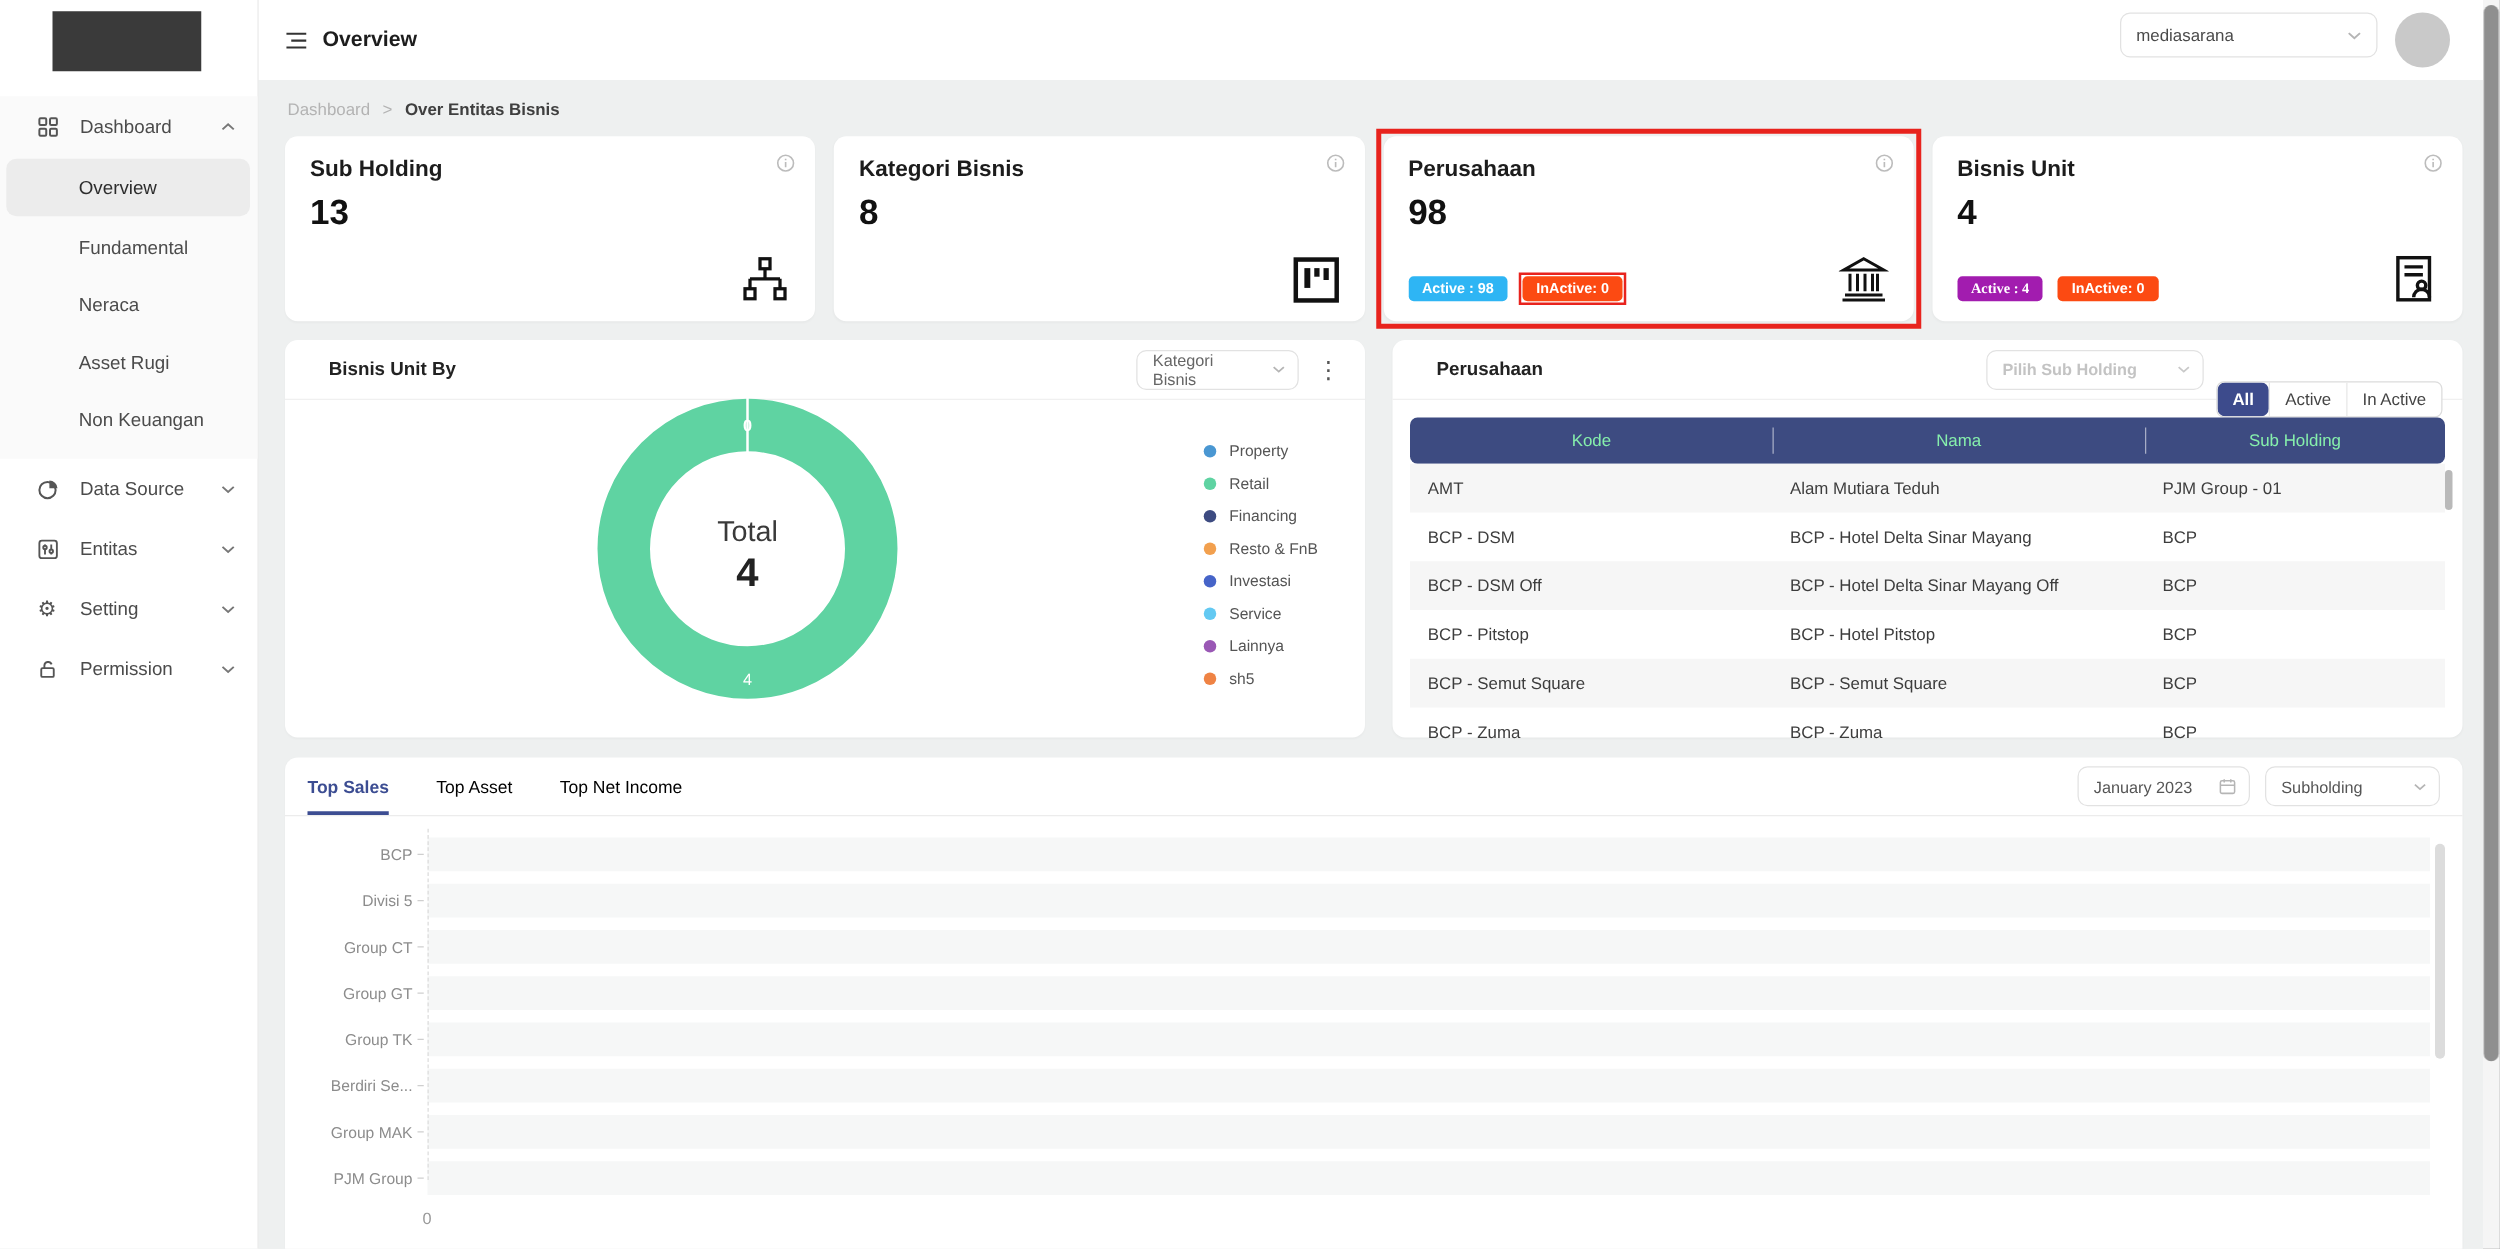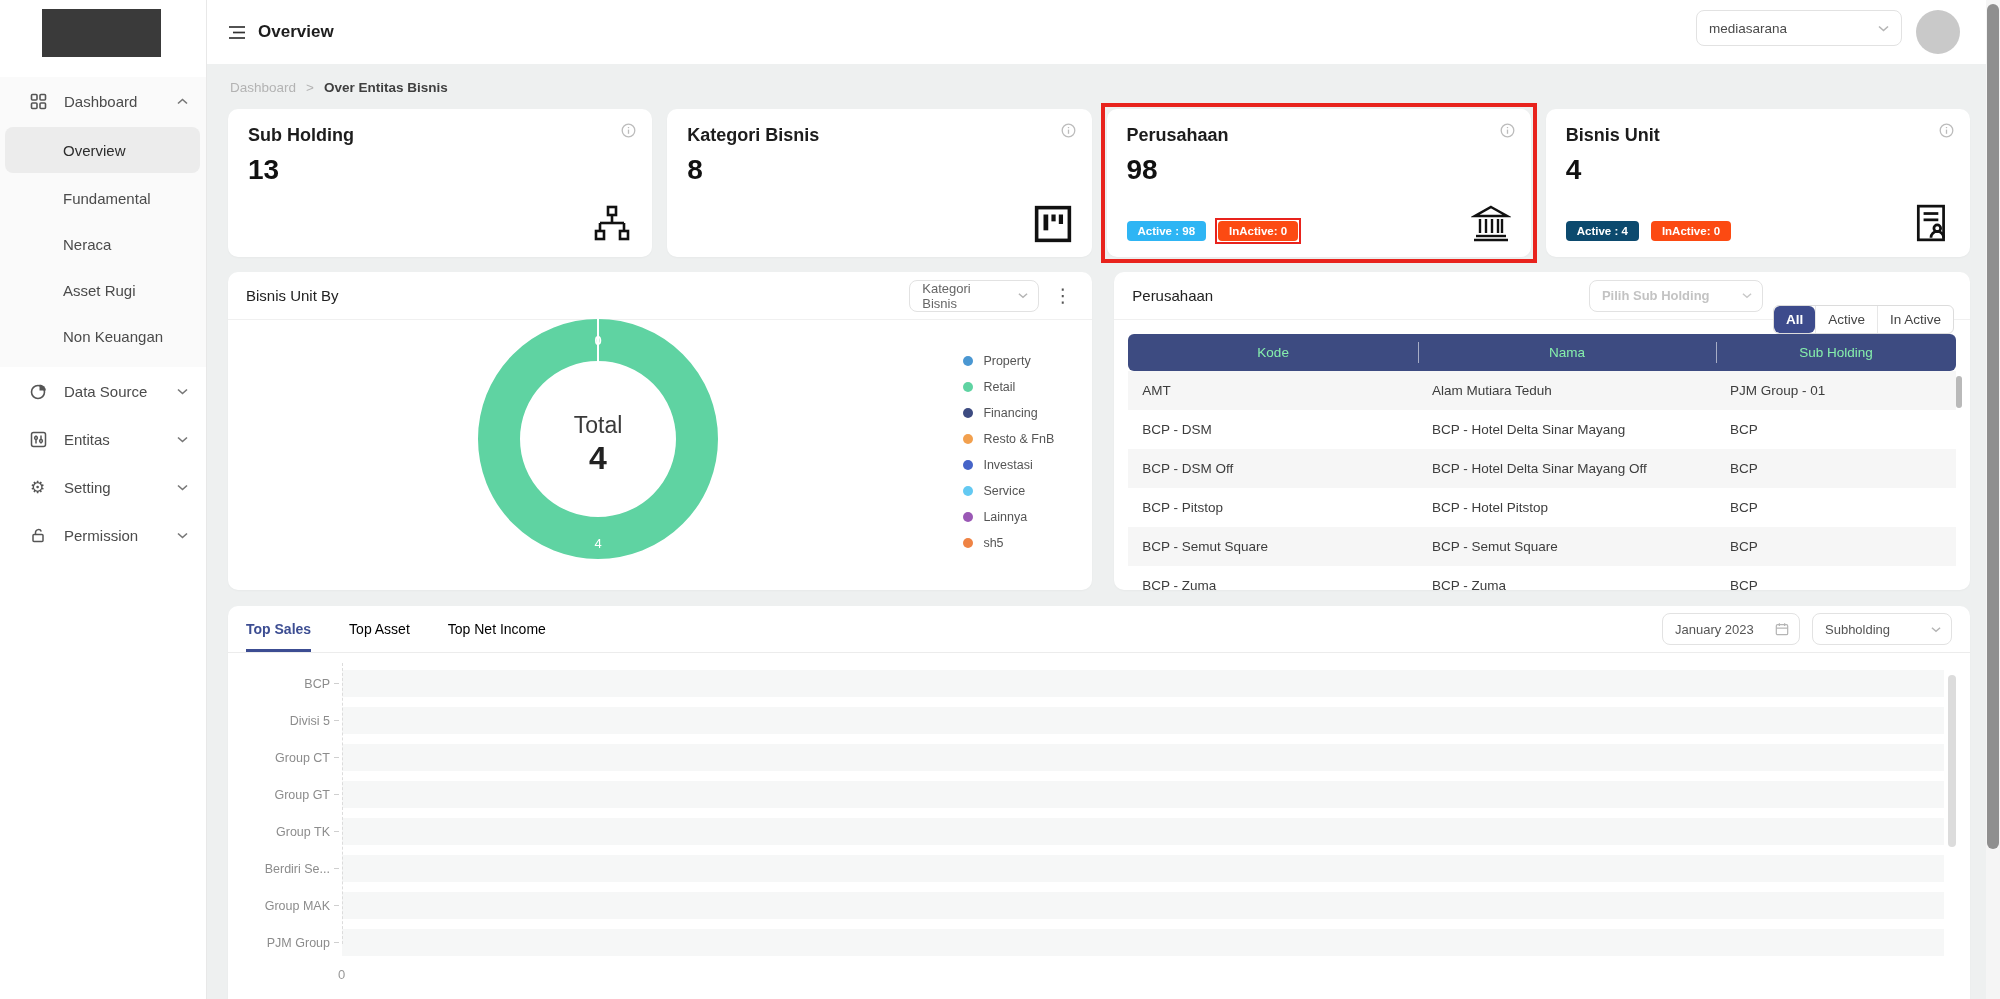--- a/index.html
+++ b/index.html
@@ -41,21 +41,21 @@
   .stat-icon { position:absolute; right:20px; bottom:14px; color:#111; }
   .badges { position:absolute; left:20px; bottom:16px; display:flex; gap:12px; }
   .badge { position:relative; color:#fff; font-size:11.5px; font-weight:bold; padding:4px 11px; border-radius:4px; }
   .annotation-card { position:absolute; inset:-6px; border:4px solid #e8231d; pointer-events:none; z-index:5; }
   .annotation-badge { position:absolute; inset:-3px; border:2.5px solid #e8231d; pointer-events:none; }
 
   
   .mid-row { display:flex; gap:22px; margin-bottom:16px; height:318px; }
   .card { background:#fff; border-radius:10px; box-shadow:0 1px 2px rgba(0,0,0,.03); position:relative; }
   .card-hd { height:48px; display:flex; align-items:center; padding:0 16px 0 18px; border-bottom:1px solid #f0f0f0; }
-  .card-hd-title { font-size:15px; font-weight:normal; color:#222; }
+  .card-hd-title { font-size:15px; font-weight:bold; color:#222;margin-left:17px; }
   .card-hd-right { margin-left:auto; display:flex; align-items:center; gap:10px; }
   .mini-select { height:32px; border:1px solid #e2e2e2; border-radius:8px; display:flex; align-items:center; gap:10px; padding:0 10px 0 12px; font-size:13px; color:#666; cursor:pointer; background:#fff; }
   .mini-select.placeholder { color:#c3c3c3; }
   .kebab { font-size:19px; color:#555; cursor:pointer; padding:0 4px; }
 
   .donut-card { flex:1.01; }
   .donut-wrap { position:absolute; left:245px; top:42px; width:250px; height:250px; }
   .legend { position:absolute; right:38px; top:82px; display:flex; flex-direction:column; gap:12px; }
   .legend-item { display:flex; align-items:center; gap:10px; font-size:12.5px; color:#555; }
   .legend-dot { width:10px; height:10px; border-radius:50%; flex-shrink:0; }
@@ -307,21 +307,21 @@
         <div class="stat-title">Bisnis Unit</div>
         <div class="stat-value">4</div>
         <span class="info-icon">
           <svg width="15" height="15" viewBox="0 0 15 15" fill="none" stroke="#bcbcbc" stroke-width="1.3">
               <circle cx="7.5" cy="7.5" r="6.3"></circle>
               <line x1="7.5" y1="6.6" x2="7.5" y2="10.8"></line>
               <line x1="7.5" y1="4" x2="7.5" y2="5.2"></line>
             </svg>
         </span>
         <div class="badges">
-          <span class="badge" style="background: #0c4a6e;">Active : 4</span>
+          <span class="badge" style="background: #a21caf; font-family: Liberation Serif, serif;">Active : 4</span>
           <span class="badge" style="background: rgb(252, 74, 18);">InActive: 0</span>
         </div>
         <span class="stat-icon">
           <svg width="36" height="40" viewBox="0 0 34 38" fill="none" stroke="#111" stroke-width="2.6">
             <rect x="4" y="3" width="24" height="32"></rect>
             <line x1="9" y1="10" x2="23" y2="10"></line>
               <line x1="9" y1="16" x2="23" y2="16"></line>
             <circle cx="22" cy="24" r="3.2"></circle>
             <path d="M16 33 a6 6 0 0 1 12 0"></path>
           </svg>

